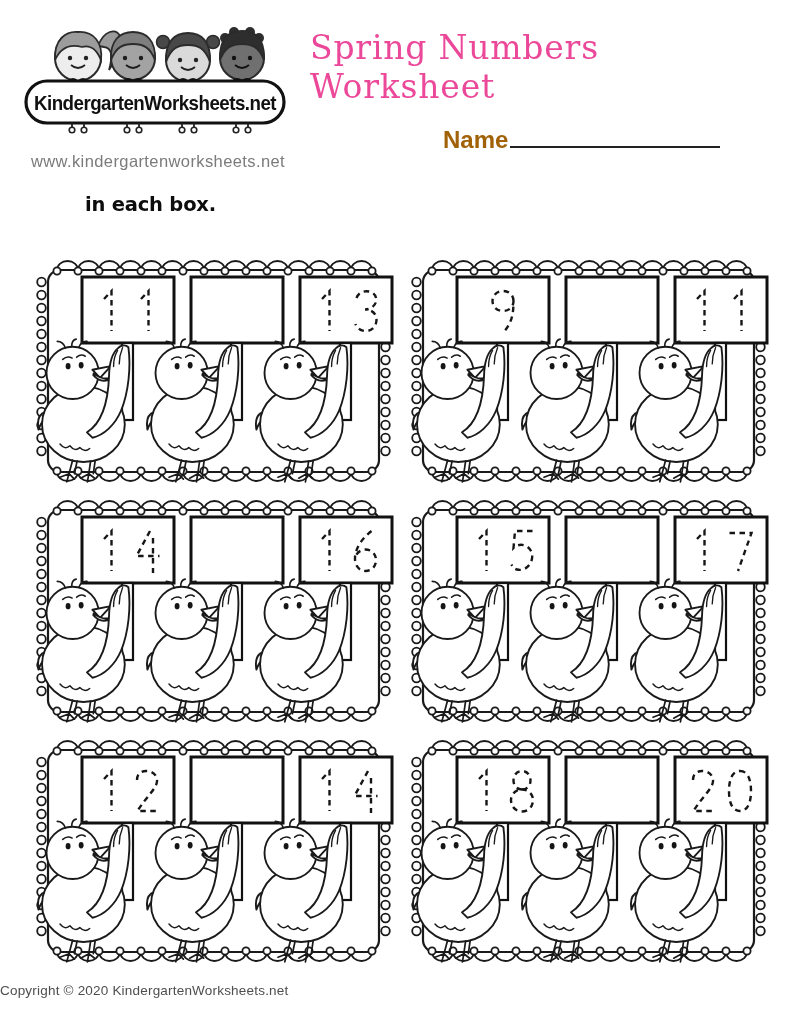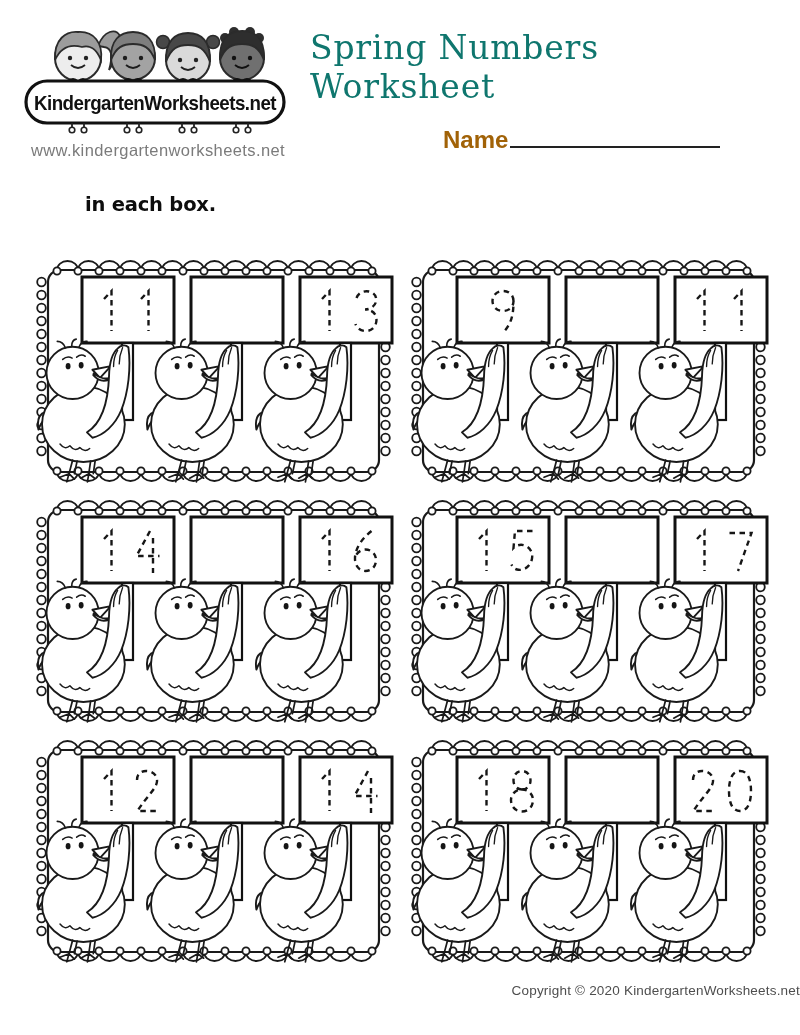--- a/index.html
+++ b/index.html
@@ -1,29 +1,29 @@
 <!DOCTYPE html>
 <html><head>
 <meta charset="utf-8">
 <style>
   html,body{margin:0;padding:0}
   body{width:800px;height:1035px;background:#fff;position:relative;overflow:hidden;
        font-family:"Liberation Sans",sans-serif;color:#111}
   .logo-block{position:absolute;left:20px;top:18px;width:276px}
-  .logo-url{font-size:16.5px;color:#7b7b7b;text-align:center;margin-top:3px;letter-spacing:.4px}
+  .logo-url{font-size:16.5px;color:#7b7b7b;text-align:center;margin-top:14px;letter-spacing:.4px}
   .page-title{position:absolute;left:310px;top:28px;width:480px;
-      font-family:"DejaVu Serif",serif;font-size:33px;font-weight:400;color:#0f766e;letter-spacing:.8px}
+      font-family:"DejaVu Serif",serif;font-size:33px;font-weight:400;color:#ec4899;letter-spacing:.8px}
   .name-row{position:absolute;left:443px;top:114px;font-size:24px;font-weight:600;color:#a16207;white-space:nowrap}
   .name-underline{display:inline-block;width:210px;height:32px;border-bottom:2.4px solid #222;margin-left:2px}
   .instructions{position:absolute;left:85px;top:189px;width:660px;
       font-family:"DejaVu Sans",sans-serif;font-size:19.5px;font-weight:600;line-height:31px;letter-spacing:-.2px;color:#0d0d0d}
   .grid{position:absolute;left:35px;top:255px;width:732px;display:grid;
       grid-template-columns:357px 357px;column-gap:18px;row-gap:7px}
   .card-svg{display:block;width:357px;height:233px;overflow:visible}
-  .footer{position:absolute;left:0;top:981px;width:800px;text-align:right;
+  .footer{position:absolute;left:0;top:981px;width:800px;text-align:left;
       font-size:13.5px;line-height:19px;color:#4e4e4e;letter-spacing:.2px}
   .defs-holder{position:absolute;width:0;height:0;overflow:hidden}
 </style>
 </head>
 <body>
 
 <svg class="defs-holder" aria-hidden="true">
   <defs>
     <path id="d0" d="M15 2 C22.5 2 26 10 26 22 C26 34 22.5 42 15 42 C7.5 42 4 34 4 22 C4 10 7.5 2 15 2 Z" fill="none" stroke="#161616" stroke-width="2.4" stroke-dasharray="5.5 4.5"></path>
     <path id="d1" d="M9 10 L16.5 2 L16.5 42" fill="none" stroke="#161616" stroke-width="2.4" stroke-dasharray="5.5 4.5"></path>

